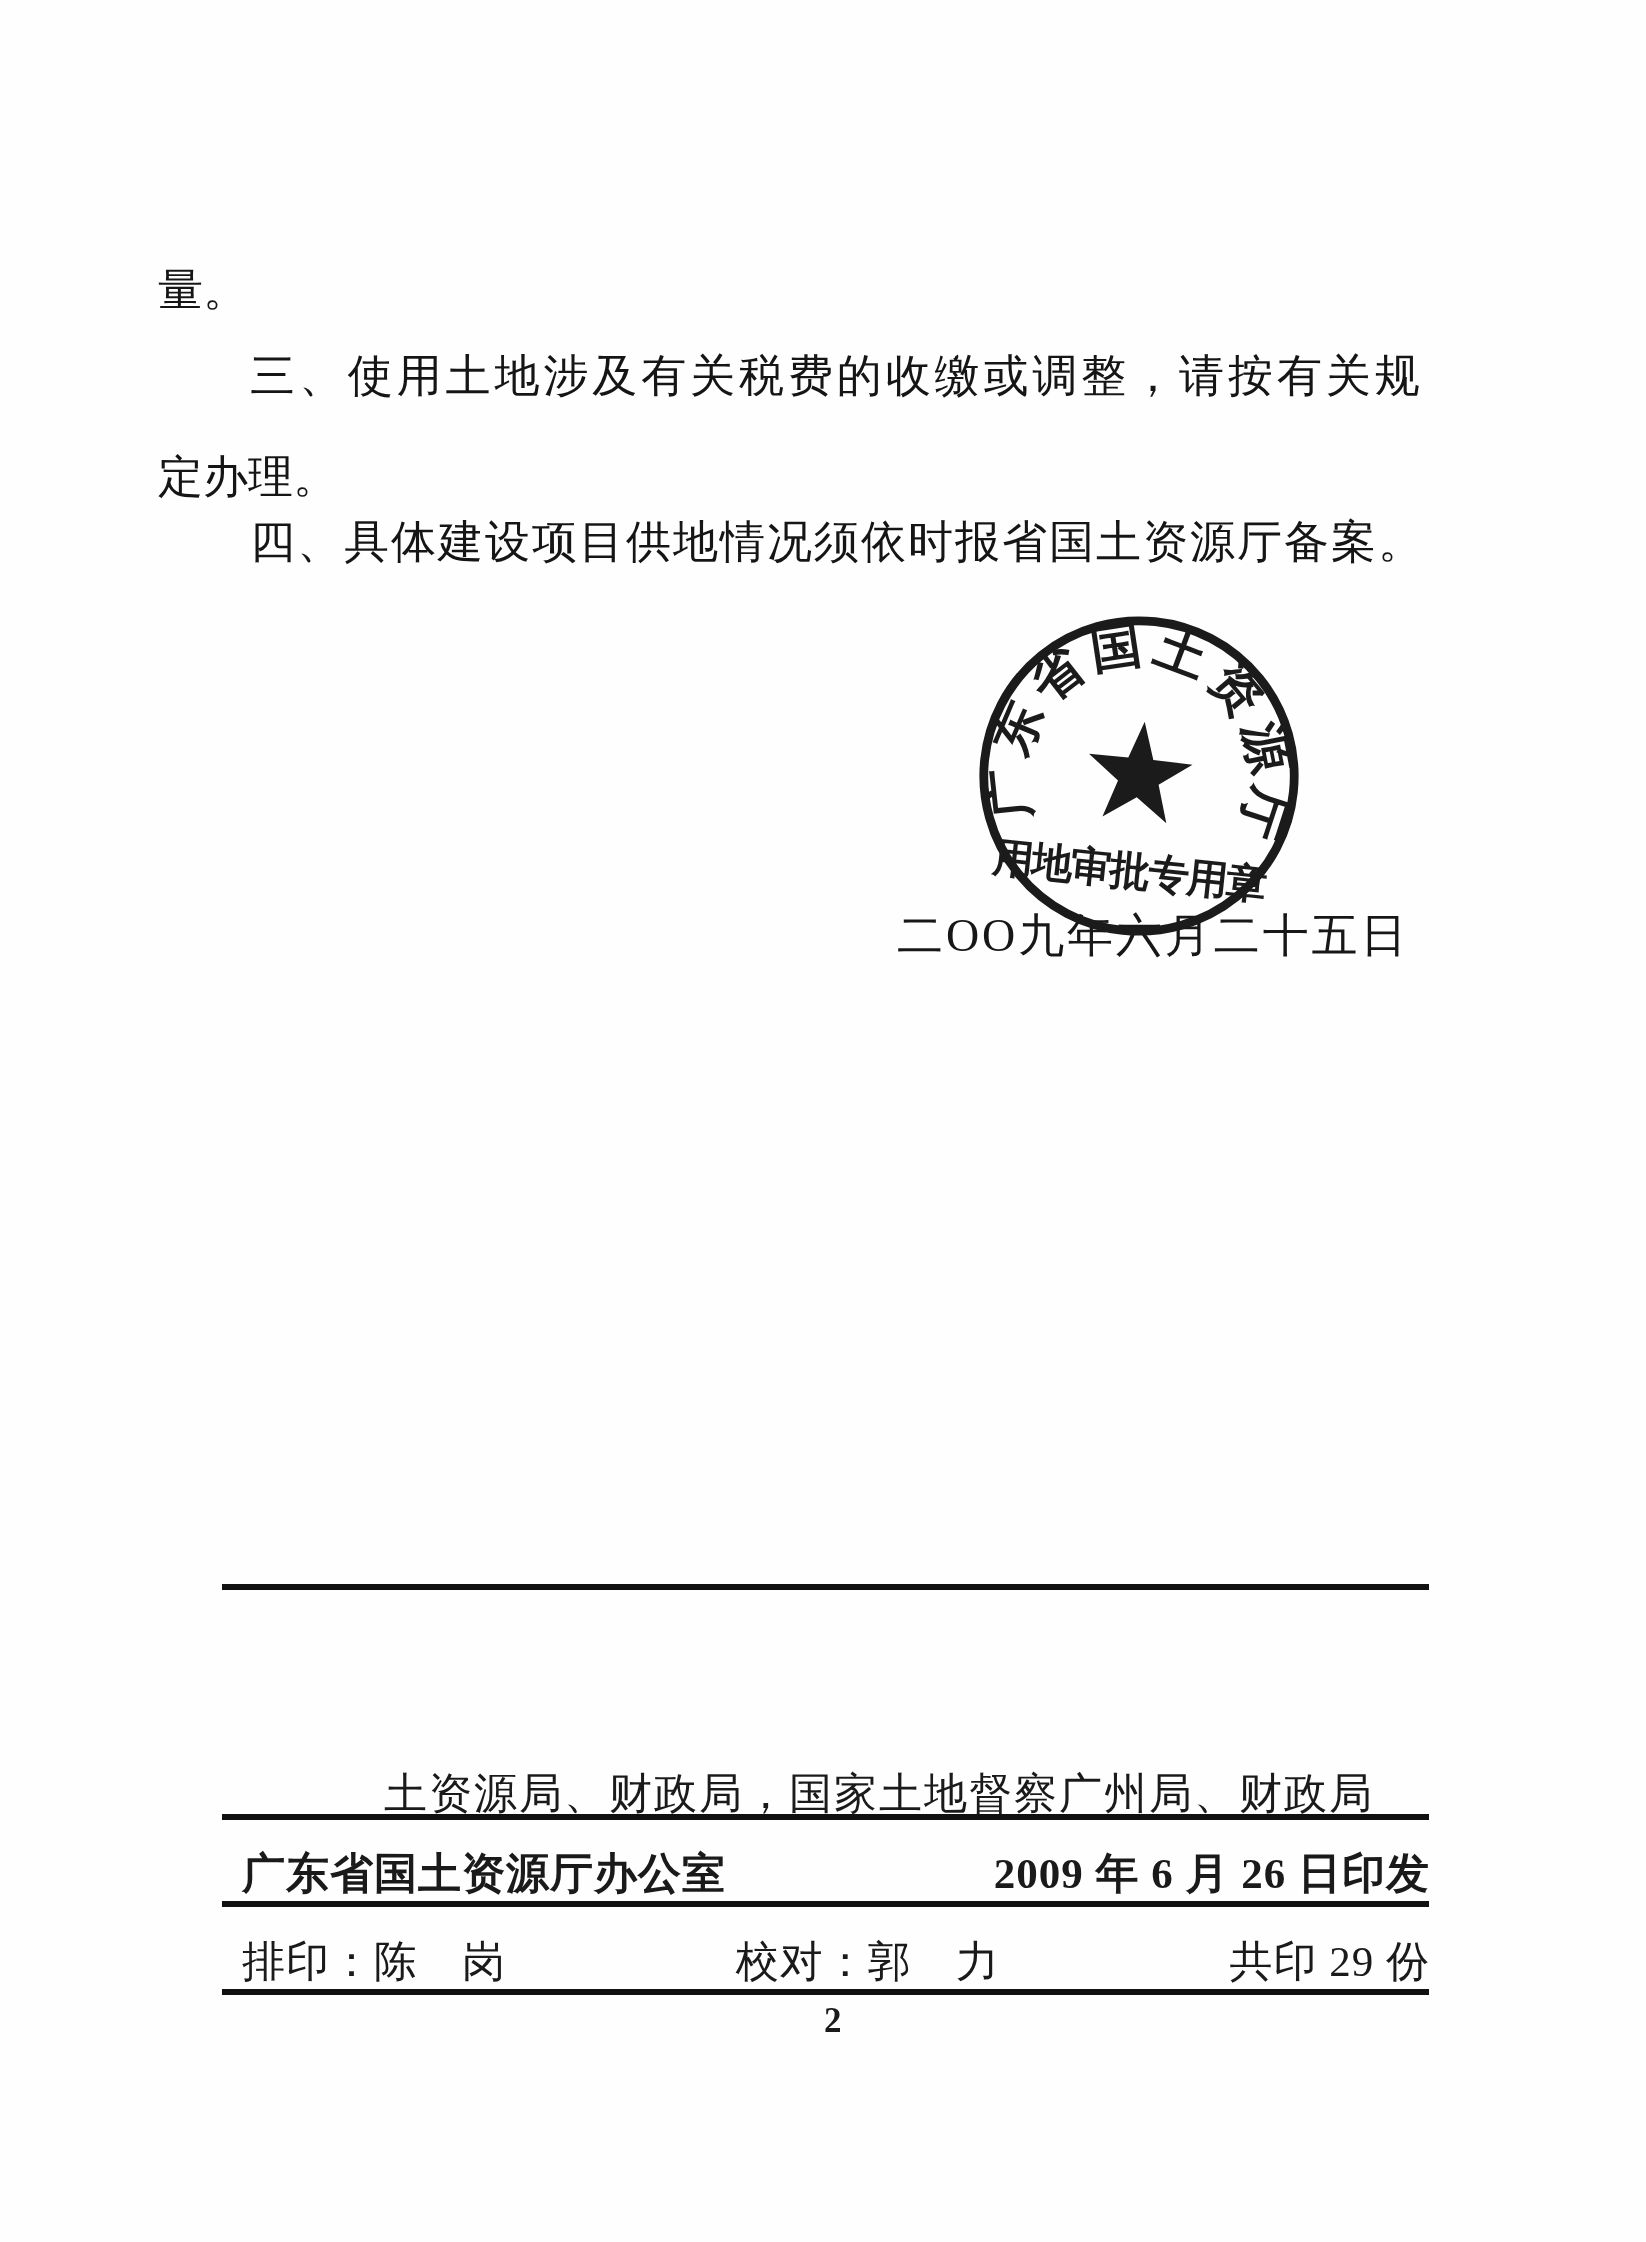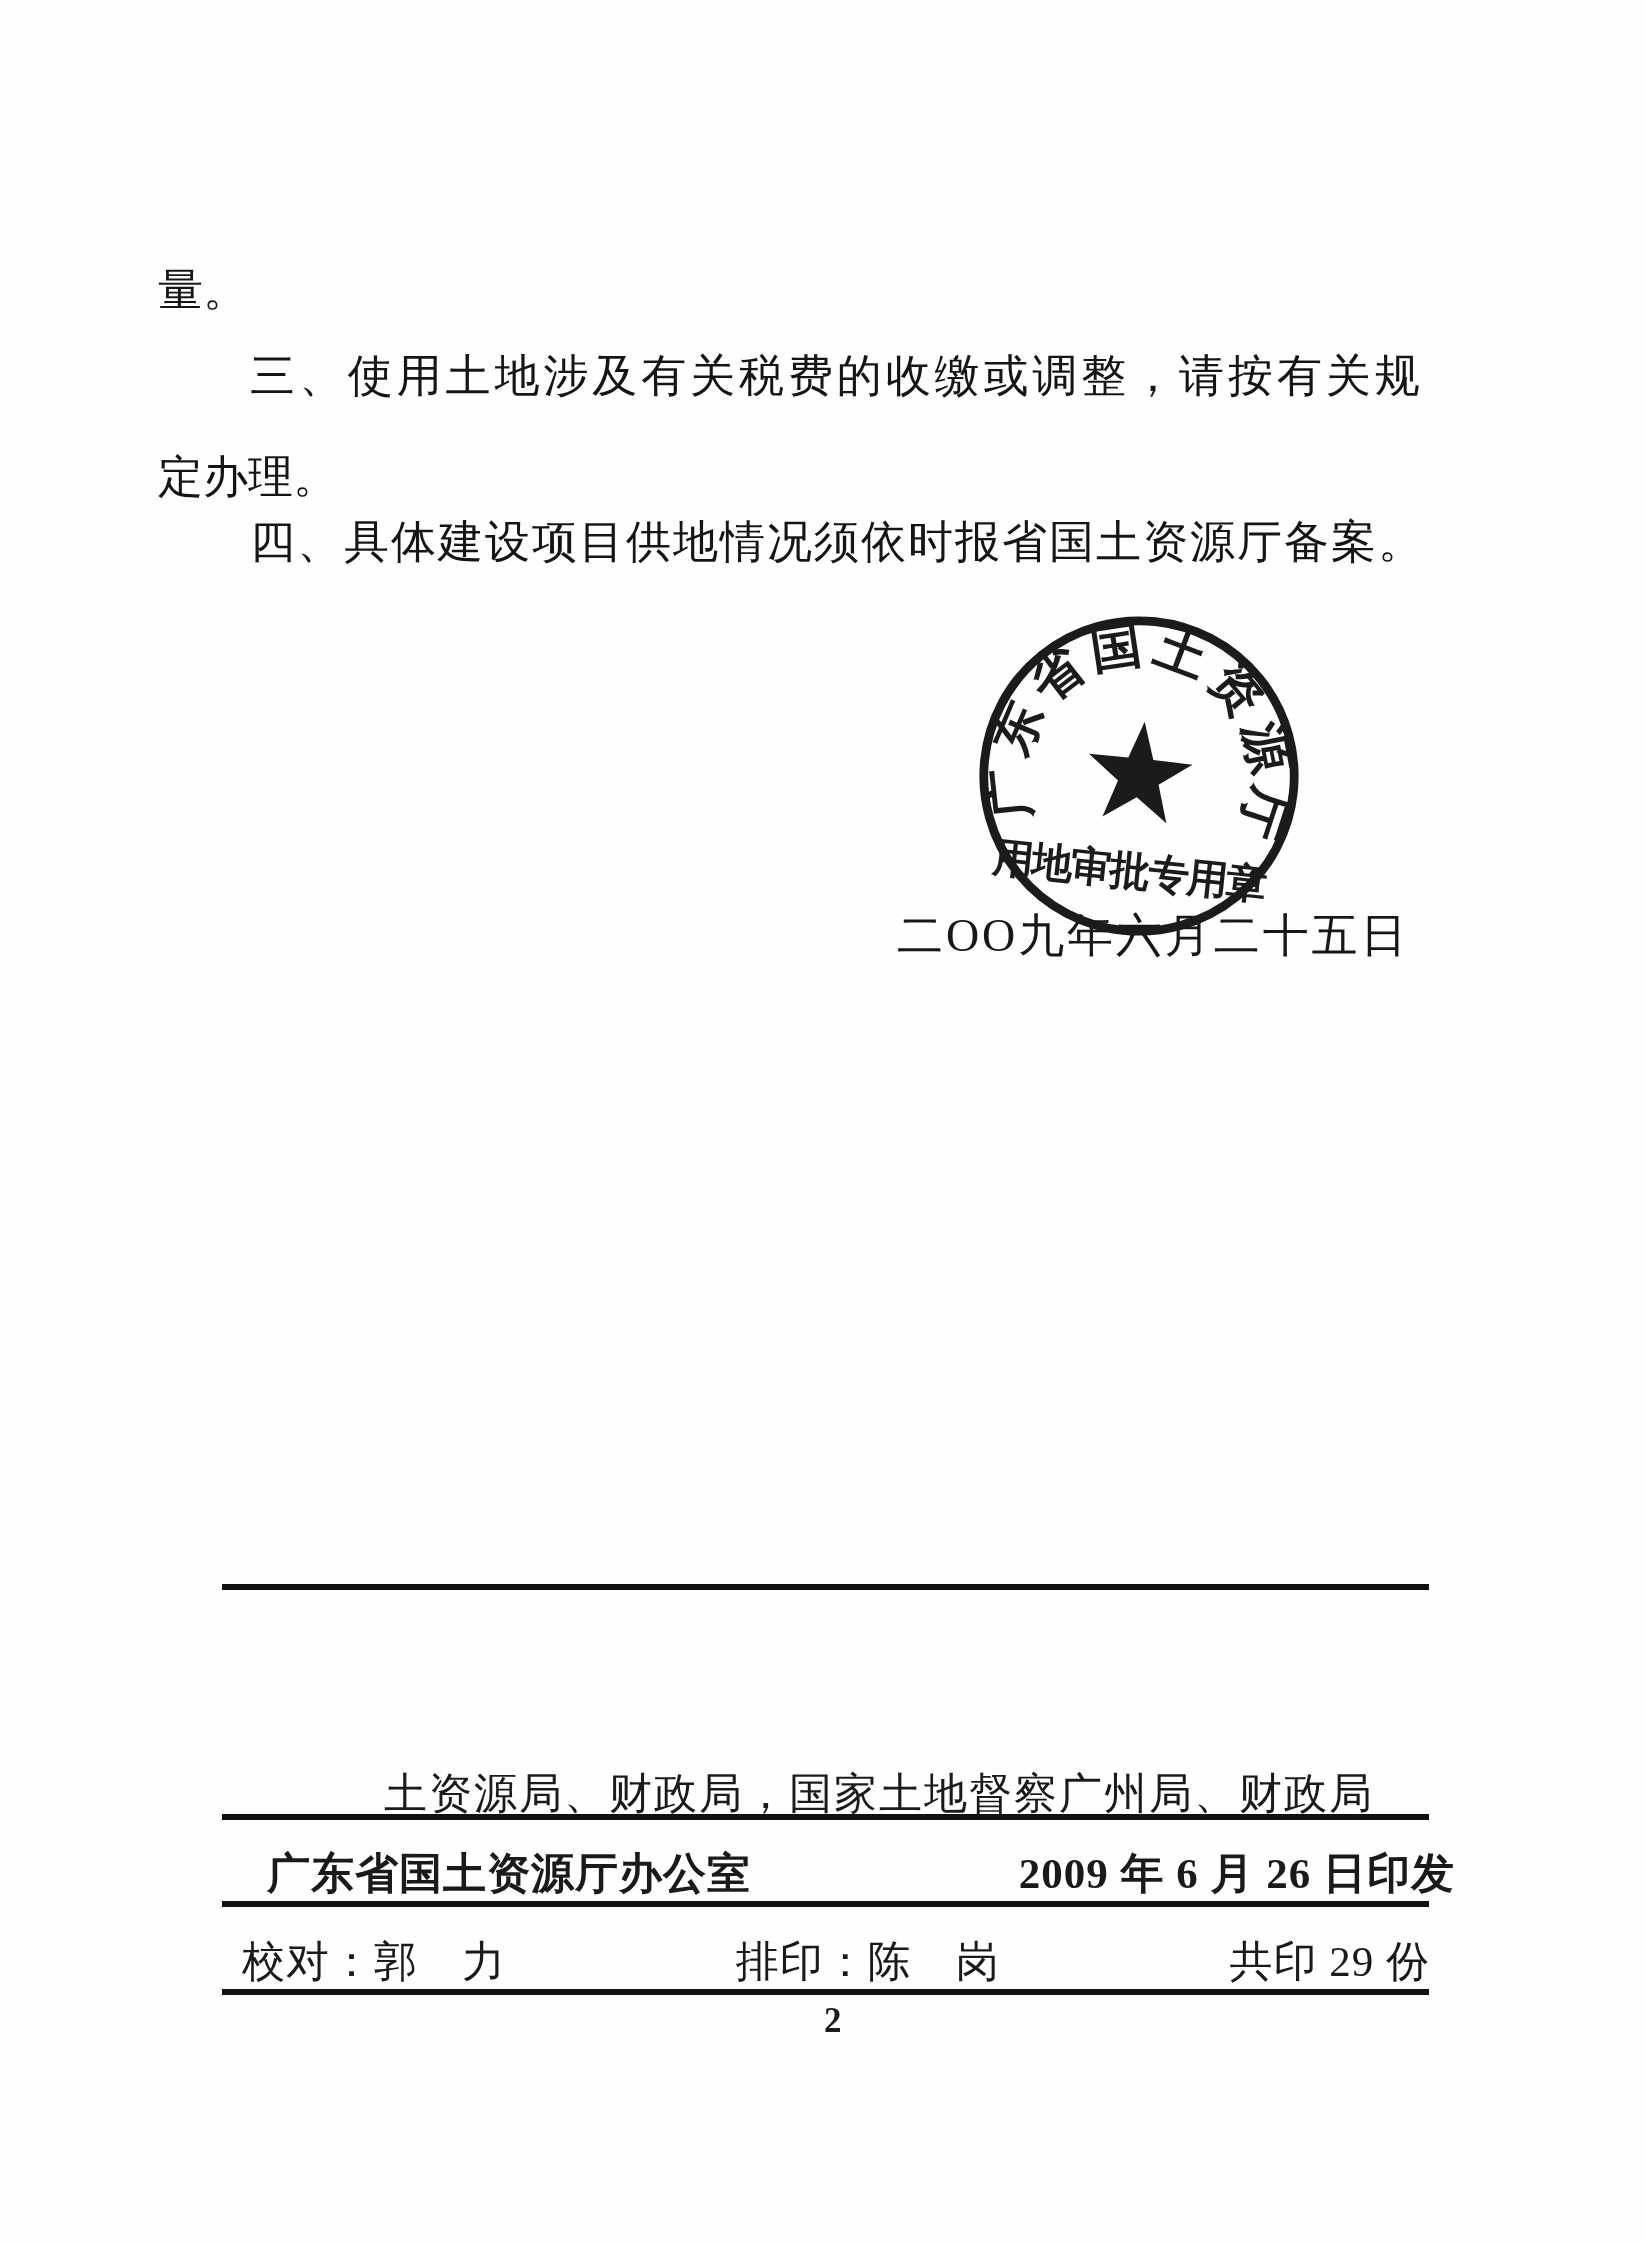--- a/index.html
+++ b/index.html
@@ -67,21 +67,21 @@
     position:absolute;
     left:384px;
     font-size:43px;white-space:nowrap;letter-spacing:2px;
   }
   .c2{top:1689px;letter-spacing:2.9px;}
   .c3{top:1765px;}
   .issue-row{
     position:absolute;
     left:242px;top:1845px;width:1188px;
     display:flex;justify-content:space-between;align-items:center;
-    font-size:43px;font-weight:700;white-space:nowrap;letter-spacing:1px;margin-left:25px;
+    font-size:43px;font-weight:700;white-space:nowrap;letter-spacing:1px;
   }
   .print-row{
     position:absolute;
     left:242px;top:1933px;width:1188px;
     display:flex;justify-content:space-between;align-items:baseline;
     font-size:43px;white-space:nowrap;letter-spacing:1px;
   }
   .page-num{
     position:absolute;
     left:824px;top:2001px;
@@ -121,22 +121,22 @@
   <div class="rule r2"></div>
 
   <div class="issue-row">
     <span>广东省国土资源厅办公室</span>
     <span>2009 年 6 月 26 日印发</span>
   </div>
 
   <div class="rule r3"></div>
 
   <div class="print-row">
+    <span>排印：陈　岗</span>
     <span>校对：郭　力</span>
-    <span>排印：陈　岗</span>
     <span>共印 29 份</span>
   </div>
 
   <div class="rule r4"></div>
 
   <div class="page-num">2</div>
 
 </div>
 
 

